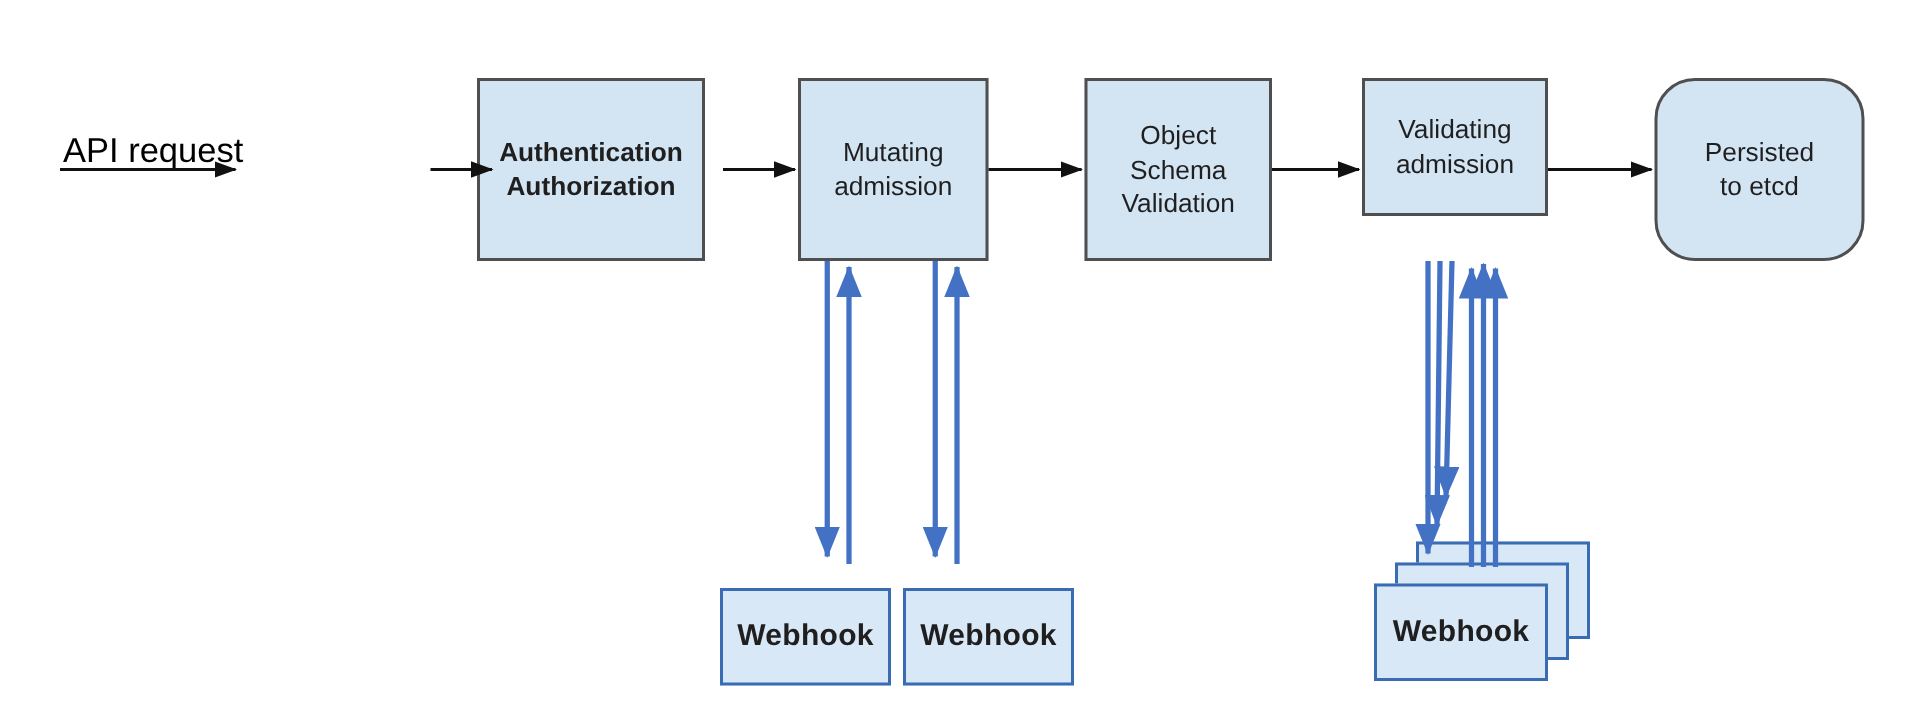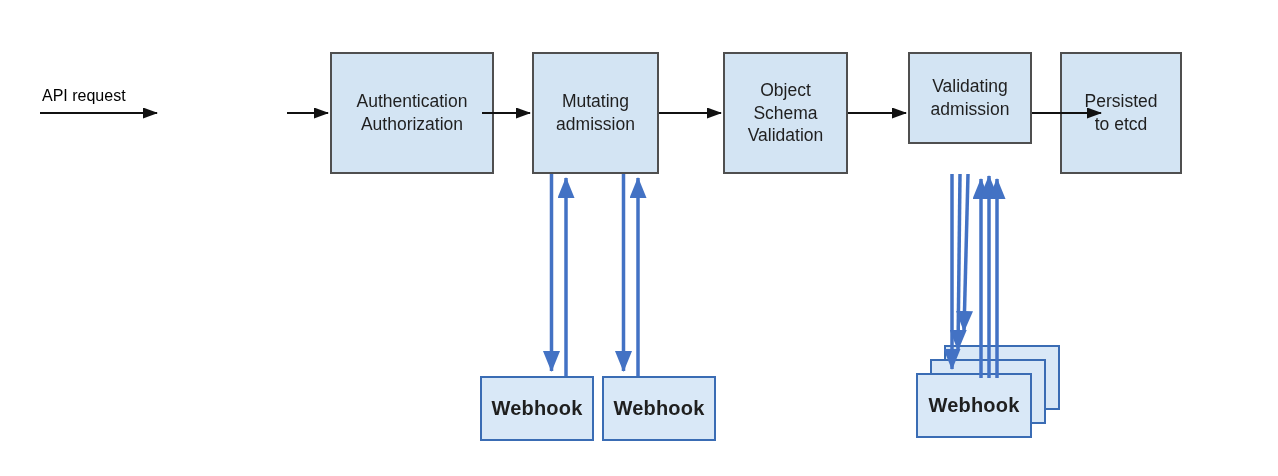--- a/index.html
+++ b/index.html
@@ -19,52 +19,52 @@
     background:var(--node-fill);border:2px solid var(--node-border);
     display:flex;align-items:center;justify-content:center;
     text-align:center;color:var(--text);
     font-size:17.5px;line-height:1.3;white-space:pre-line;
   }
   .webhook{
     position:absolute;box-sizing:border-box;
     background:var(--webhook-fill);border:2px solid var(--webhook-border);
     display:flex;align-items:center;justify-content:center;
     text-align:center;color:var(--text);
-    font-size:20px;font-weight:600;letter-spacing:.2px;
+    font-size:20px;font-weight:600;letter-spacing:.2px;margin-top:16px;
   }
   .request-label{
     position:absolute;left:42px;top:87px;
-    font-size:16px;color:#000;white-space:nowrap;
+    font-size:23px;color:#000;white-space:nowrap;
   }
   svg.arrows{
     position:absolute;left:0;top:0;width:1278px;height:476px;
     pointer-events:none;
   }
   .flow-line{stroke:var(--flow-arrow);stroke-width:2;}
   .hook-line{stroke:var(--webhook-arrow);stroke-width:3.5;}
   .flow-head{fill:var(--flow-arrow);}
   .hook-head{fill:var(--webhook-arrow);}
 </style>
 </head>
 <body>
 
 <div class="canvas">
 
   <div class="request-label">API request</div>
 
-  <div class="node" style="left:330px;top:52px;width:164px;height:122px;">Authentication
+  <div class="node" style="left:318px;top:52px;width:152px;height:122px;font-weight:bold;">Authentication
 Authorization</div>
   <div class="node" style="left:532px;top:52px;width:127px;height:122px;text-align:center;">Mutating
 admission</div>
   <div class="node" style="left:723px;top:52px;width:125px;height:122px;">Object
 Schema
 Validation</div>
   <div class="node" style="left:908px;top:52px;width:124px;height:92px;">Validating
 admission</div>
-  <div class="node" style="left:1060px;top:52px;width:122px;height:122px;">Persisted
+  <div class="node" style="left:1103px;top:52px;width:140px;height:122px;border-radius:27px;">Persisted
 to etcd</div>
 
   <div class="webhook" style="left:480px;top:376px;width:114px;height:65px;">Webhook</div>
   <div class="webhook" style="left:602px;top:376px;width:114px;height:65px;">Webhook</div>
 
   <div class="webhook" style="left:944px;top:345px;width:116px;height:65px;"></div>
   <div class="webhook" style="left:930px;top:359px;width:116px;height:65px;"></div>
   <div class="webhook" style="left:916px;top:373px;width:116px;height:65px;">Webhook</div>
 
   <svg class="arrows" viewBox="0 0 1278 476" xmlns="http://www.w3.org/2000/svg">

